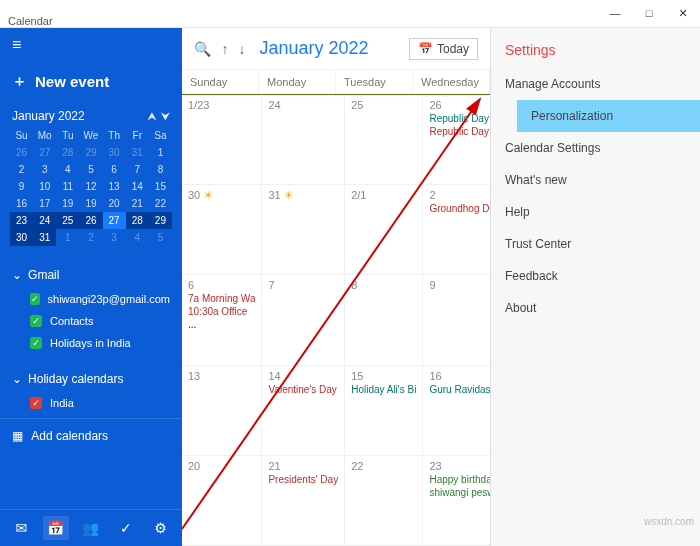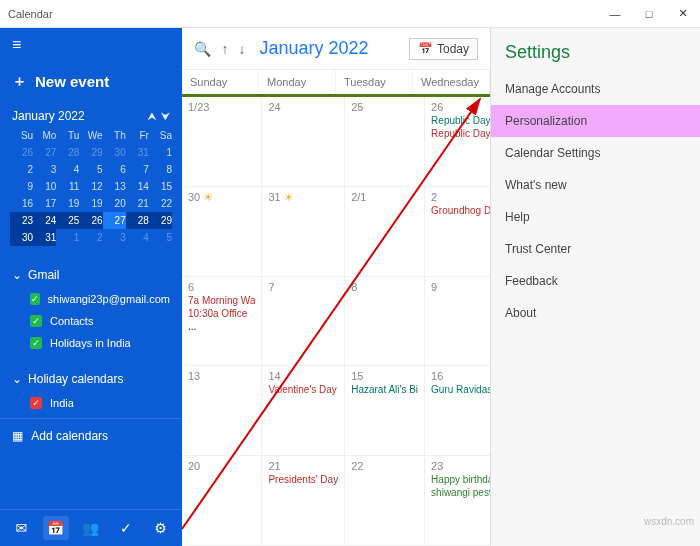--- a/index.html
+++ b/index.html
@@ -1,59 +1,59 @@
 <!DOCTYPE html>
 <html><head>
 <meta charset="utf-8">
 <style>
 * { margin: 0; padding: 0; box-sizing: border-box; font-family: "Segoe UI", sans-serif; }
 body { width: 700px; height: 546px; overflow: hidden; background: #f0f0f0; position: relative; }
-.titlebar { height: 28px; background: #fff; display: flex; align-items: center; padding-left: 8px; font-size: 11px; color: #555; border-bottom: 1px solid #e5e5e5; }
+.titlebar { height: 28px; background: #fff; display: flex; align-items: flex-end; padding-left: 8px; font-size: 11px; color: #555; border-bottom: 1px solid #e5e5e5; }
 .titlebar .spacer { flex: 1; }
 .titlebar .winbtn { width: 34px; height: 28px; display: flex; align-items: center; justify-content: center; font-size: 11px; color: #333; }
 .app { display: flex; height: 518px; }
 .sidebar { width: 182px; background: #0b5cd5; color: #fff; display: flex; flex-direction: column; font-size: 12px; }
 .sidebar .hamburger { padding: 8px 12px; font-size: 16px; }
 .sidebar .newevent { padding: 10px 12px; font-size: 15px; font-weight: 600; display: flex; align-items: center; gap: 8px; }
 .sidebar .mini { padding: 4px 10px 8px; }
 .sidebar .mini .mhdr { display: flex; justify-content: space-between; align-items: center; font-size: 12px; padding: 4px 2px; }
 .sidebar .mini .mhdr .navs { display: flex; gap: 4px; font-size: 11px; opacity: .9; }
 .sidebar .mini table { width: 100%; border-collapse: collapse; font-size: 10px; }
-.sidebar .mini th, .sidebar .mini td { width: 14.28%; text-align: right; padding: 3px 0; color: #cde0ff; }
+.sidebar .mini th, .sidebar .mini td { width: 14.28%; text-align: center; padding: 3px 0; color: #cde0ff; }
 .sidebar .mini th { font-weight: 400; }
 .sidebar .mini td.dim { color: rgba(255,255,255,.35); }
 .sidebar .mini td.hl { background: #003c9c; color: #fff; }
 .sidebar .mini td.today { background: #1b7bff; color: #fff; }
 .sidebar .group { padding: 8px 12px 4px; }
 .sidebar .ghdr { display: flex; align-items: center; gap: 6px; font-size: 12px; padding: 6px 0; }
 .sidebar .gitem { display: flex; align-items: center; gap: 8px; font-size: 11px; padding: 5px 0 5px 18px; }
 .sidebar .chk { width: 12px; height: 12px; display: inline-flex; align-items: center; justify-content: center; font-size: 9px; border-radius: 2px; }
 .sidebar .chk.green { background: #1db954; }
 .sidebar .chk.red { background: #e23b3b; }
 .sidebar .addcal { padding: 10px 12px; display: flex; align-items: center; gap: 8px; font-size: 12px; border-top: 1px solid rgba(255,255,255,.15); }
 .sidebar .bottombar { margin-top: auto; display: flex; justify-content: space-around; align-items: center; padding: 6px 4px; border-top: 1px solid rgba(255,255,255,.15); font-size: 14px; }
 .sidebar .bottombar .bi { width: 26px; height: 24px; display: flex; align-items: center; justify-content: center; border-radius: 3px; }
 .sidebar .bottombar .bi.active { background: #2a6fe0; }
 .main { flex: 1; background: #fff; display: flex; flex-direction: column; overflow: hidden; }
 .toolbar { height: 42px; display: flex; align-items: center; padding: 0 12px; gap: 10px; border-bottom: 1px solid #eee; }
 .toolbar .tl-icon { color: #666; font-size: 14px; }
 .toolbar .title { color: #1b7bff; font-size: 18px; font-weight: 400; margin-left: 4px; }
 .toolbar .today { margin-left: auto; font-size: 12px; color: #444; border: 1px solid #ccc; padding: 3px 8px; display: flex; align-items: center; gap: 4px; }
-.weekhdr { display: flex; border-bottom: 3px solid #4d7c0f; }
+.weekhdr { display: flex; border-bottom: 1px solid #4d7c0f; }
 .weekhdr .dcol { flex: 1; font-size: 11px; color: #777; padding: 6px 8px; border-right: 1px solid #f2f2f2; }
 .grid { display: grid; grid-template-columns: repeat(4,1fr); grid-template-rows: repeat(5,1fr); flex: 1; }
 .cell { border-right: 1px solid #f0f0f0; border-bottom: 1px solid #f0f0f0; padding: 4px 6px; font-size: 10px; position: relative; }
 .cell .dnum { font-size: 11px; color: #888; }
 .cell .ev { font-size: 10px; margin-top: 2px; white-space: nowrap; overflow: hidden; text-overflow: ellipsis; }
 .cell .ev.teal { color: #00796b; } .cell .ev.red { color: #c62828; } .cell .ev.green { color: #2e7d32; }
 .sunny { color: #f9a825; font-size: 11px; }
 .settings { width: 210px; background: #f7f7f7; border-left: 1px solid #ddd; padding: 6px 0; }
-.settings h2 { font-size: 18px; font-weight: 400; color: #15803d; padding: 8px 14px 10px; }
+.settings h2 { font-size: 14px; font-weight: 400; color: #ef4444; padding: 8px 14px 10px; }
 .settings .sitem { font-size: 12px; color: #444; padding: 9px 14px; cursor: default; }
-.settings .sitem.hl { background: #f0abfc; }
+.settings .sitem.hl { background: #7dd3fc; margin-left: 26px; }
 .arrow { position: absolute; top: 44px; left: 182px; pointer-events: none; }
 .watermark { position: absolute; right: 6px; bottom: 19px; font-size: 10px; color: #bbb; }
 </style>
 </head>
 <body>
 
 <div class="titlebar">
   <span>Calendar</span>
   <span class="spacer"></span>
   <span class="winbtn">—</span>
@@ -251,21 +251,21 @@
         </div>
         <div class="cell">
           <div class="dnum">13</div>
         </div>
         <div class="cell">
           <div class="dnum">14</div>
           <div class="ev red">Valentine's Day</div>
         </div>
         <div class="cell">
           <div class="dnum">15</div>
-          <div class="ev teal">Hazarat Ali's Bi</div>
+          <div class="ev teal">Holiday Ali's Bi</div>
         </div>
         <div class="cell">
           <div class="dnum">16</div>
           <div class="ev teal">Guru Ravidas Ja</div>
         </div>
         <div class="cell">
           <div class="dnum">20</div>
         </div>
         <div class="cell">
           <div class="dnum">21</div>

